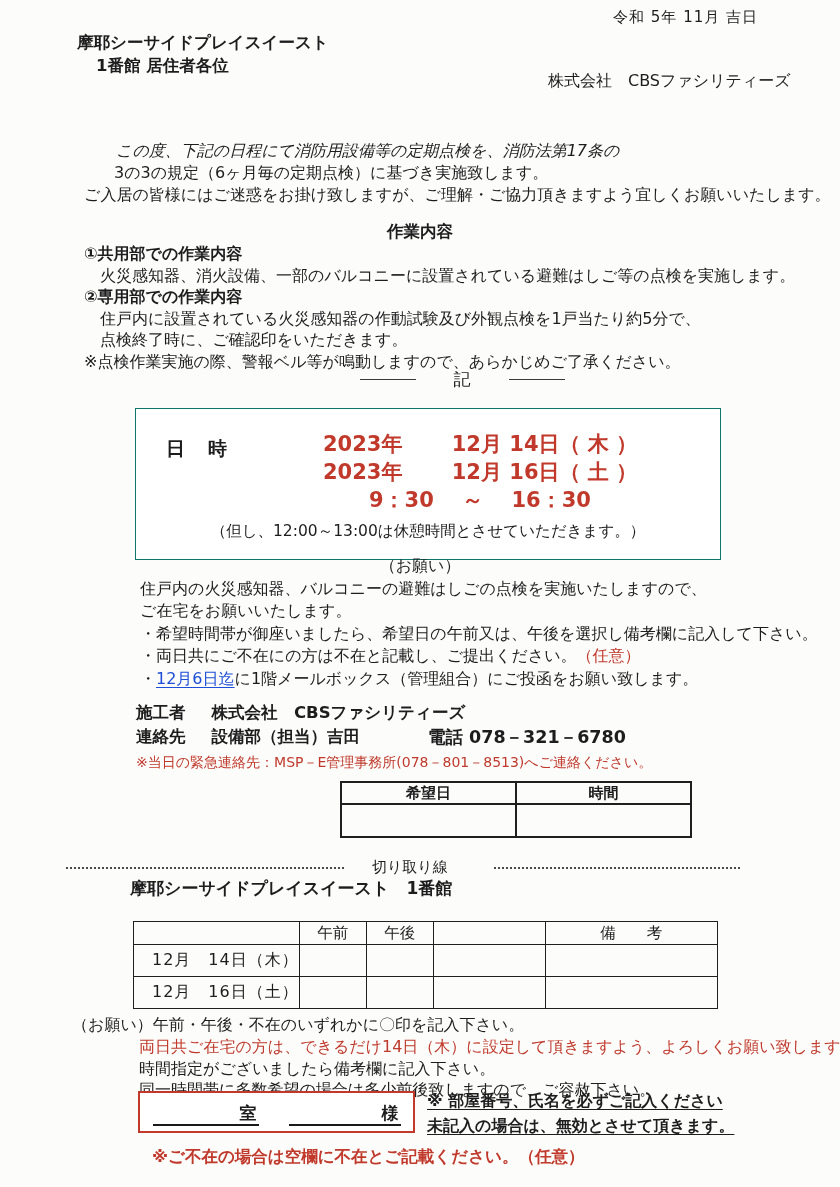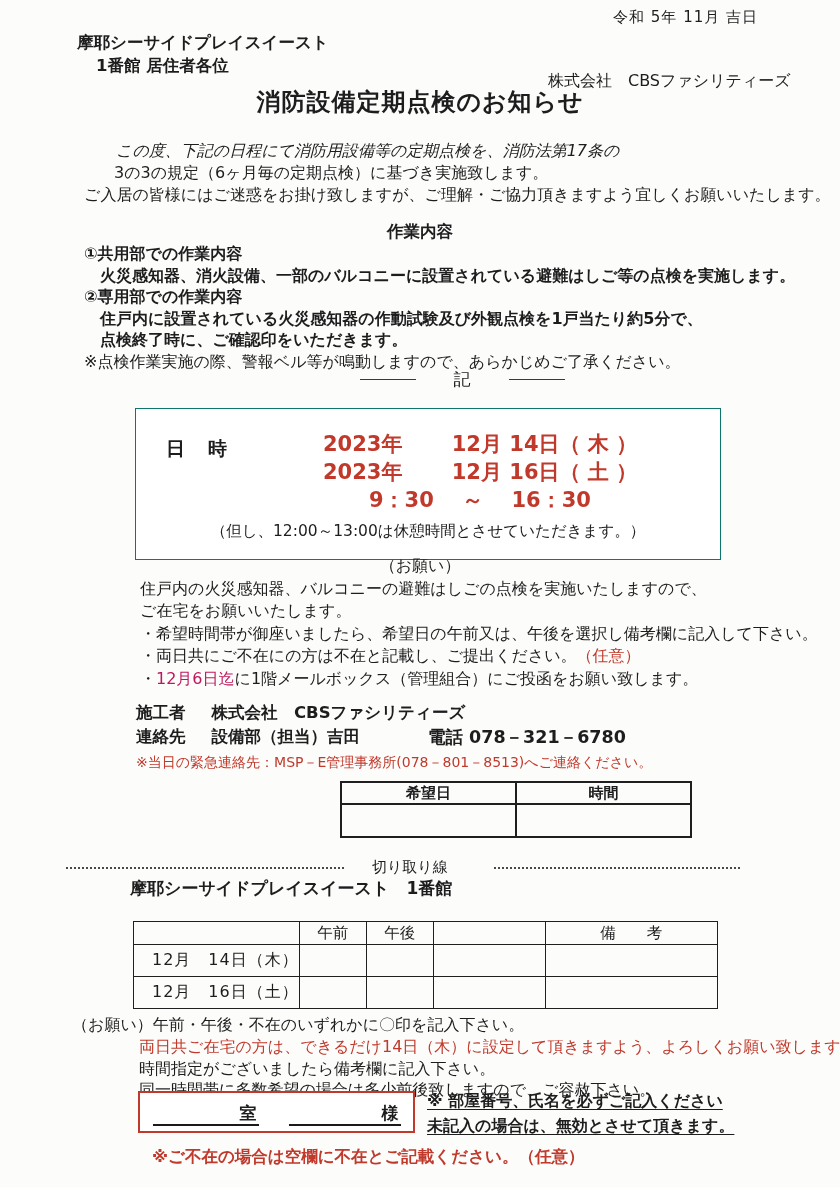--- a/index.html
+++ b/index.html
@@ -24,38 +24,38 @@
   
   .intro { top:140px; left:0; width:100%; font-size:16px; line-height:22px; }
   .intro .l1 { padding-left:116px;font-style:italic; }
   .intro .l2 { padding-left:114px; }
   .intro .l3 { padding-left:84px; }
 
   
   .work-heading { top:221px; left:0; width:100%; text-align:center; font-size:16.5px; font-weight:700; }
   .work-list { top:243px; left:0; width:100%; font-size:16px; line-height:21.5px; }
   .work-list .hd { padding-left:84px; font-weight:700; }
-  .work-list .bd { padding-left:100px;font-weight:bold; }
+  .work-list .bd { padding-left:100px; }
   .work-list .nt { padding-left:84px; }
 
   
   .ki-line { top:368px; left:0; width:100%; display:flex; justify-content:center; align-items:center; gap:38px; transform:translateX(42px); font-size:17px; }
   .ki-line .dash { width:56px; border-top:1.5px solid #3a3a3a; }
 
   
   .schedule-box { top:408px; left:135px; width:586px; height:152px; border:1px solid #0f766e; background:#fff; }
   .schedule-box .sch-label { position:absolute; left:30px; top:27px; font-size:19px; font-weight:600; letter-spacing:2px; }
   .schedule-box .sch-lines { position:absolute; left:187px; top:21px; font-size:21px; font-weight:600; color:#c0392b; line-height:28px; }
   .schedule-box .sch-lines .time { margin-left:46px; }
   .schedule-box .sch-note { position:absolute; top:112px; left:0; width:100%; text-align:center; font-size:15.5px; color:#1d1d1d; }
 
   
   .req-heading { top:556px; left:0; width:100%; text-align:center; font-size:16px; }
   .req-lines { top:578px; left:140px; font-size:16px; line-height:22.4px; }
-  .req-lines .u-red { color:#be185d; text-underline-offset:3px; }
+  .req-lines .u-red { color:#1d4ed8; text-decoration:underline; text-underline-offset:3px; }
 
   
   .contractor { top:701px; left:136px; font-size:16.5px; line-height:24px; }
   .contractor .row { display:flex; gap:26px; font-weight:600; }
   .contractor .tel { margin-left:42px; font-size:17.5px; }
   .contractor .emer { font-size:14px; font-weight:500; margin-top:1px; }
 
   
   .copy-table { top:781px; left:340px; width:352px; border-collapse:collapse; table-layout:fixed; }
   .copy-table td { border:2px solid #1f1f1f; text-align:center; font-size:15px; font-weight:600; padding:0; }
@@ -100,21 +100,20 @@
 <body>
 
 <div class="page">
 
   <div class="abs issue-date nw">令和 5年 11月 吉日</div>
   <div class="abs addressee">
     <div class="nw">摩耶シーサイドプレイスイースト</div>
     <div class="line2 nw">1番館  居住者各位</div>
   </div>
   <div class="abs company-name nw">株式会社　CBSファシリティーズ</div>
-  <div class="abs doc-title nw">消防設備定期点検のお知らせ</div>
 
   <div class="abs intro">
     <div class="l1 nw">この度、下記の日程にて消防用設備等の定期点検を、消防法第17条の</div>
     <div class="l2 nw">3の3の規定（6ヶ月毎の定期点検）に基づき実施致します。</div>
     <div class="l3 nw">ご入居の皆様にはご迷惑をお掛け致しますが、ご理解・ご協力頂きますよう宜しくお願いいたします。</div>
   </div>
 
   <div class="abs work-heading nw">作業内容</div>
   <div class="abs work-list">
     <div class="hd nw">①共用部での作業内容</div>

